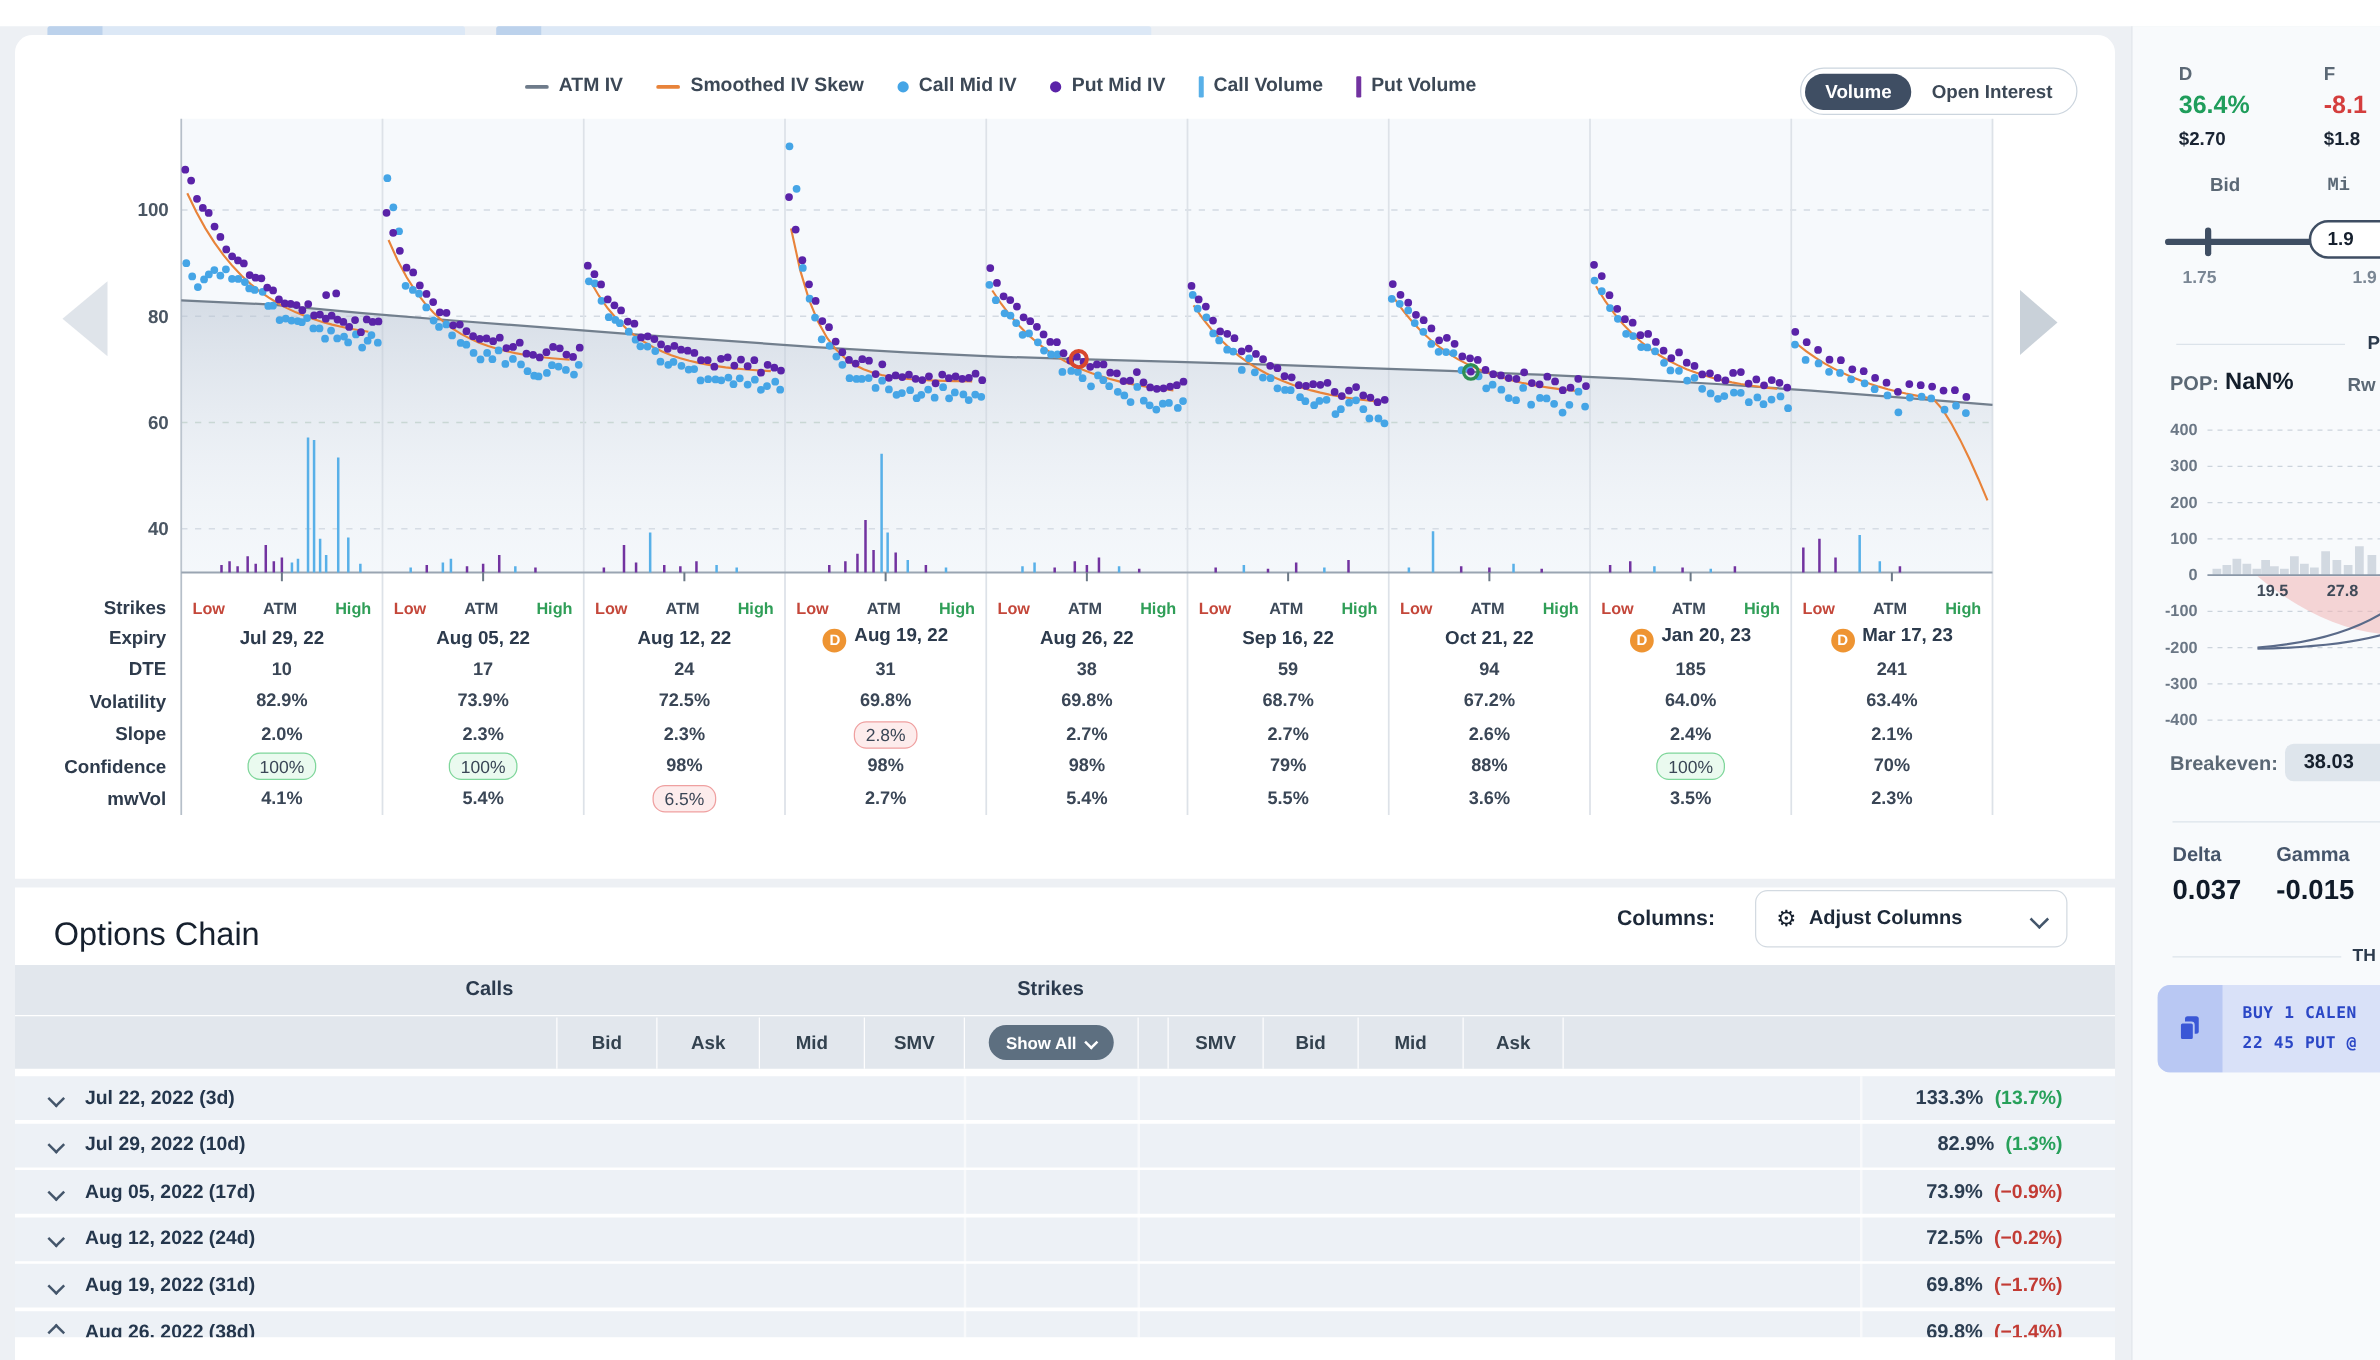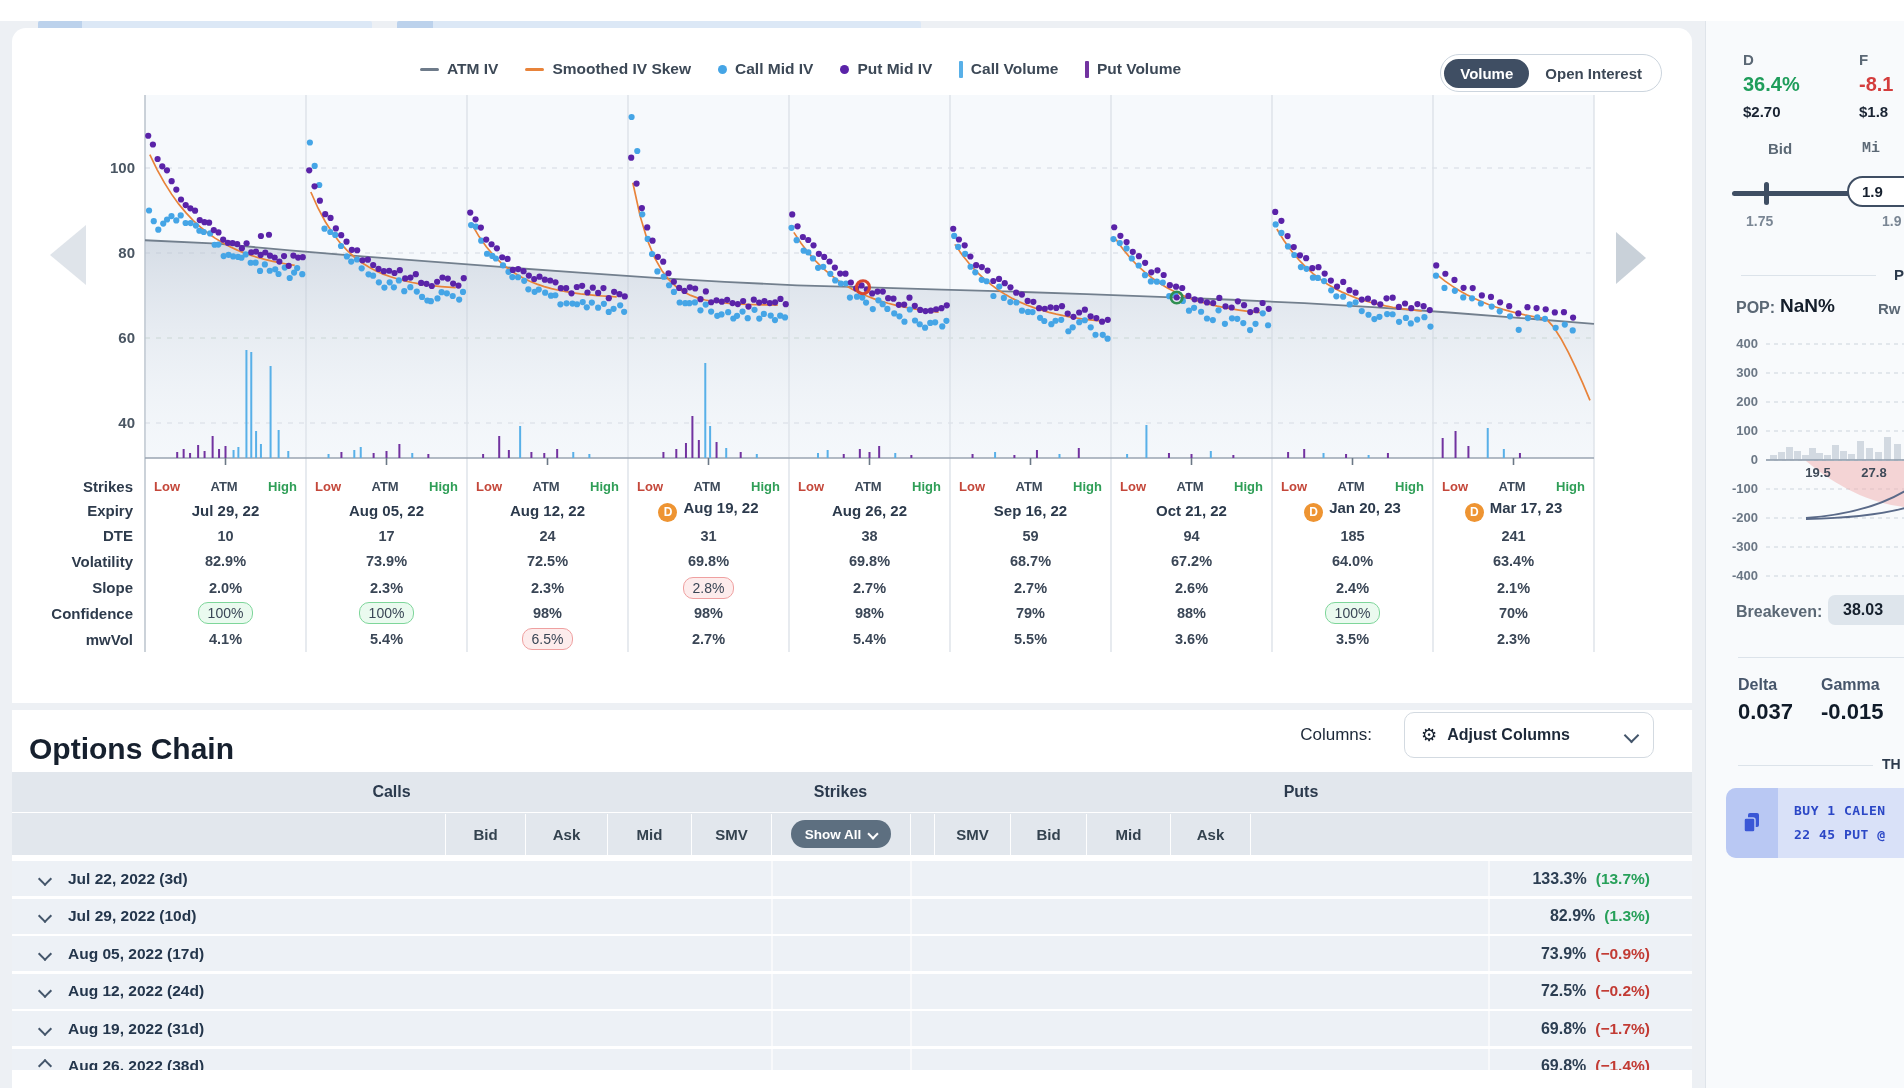--- a/index.html
+++ b/index.html
@@ -34,22 +34,22 @@
   .strikes-cell{display:flex;justify-content:space-between;padding:0 9px;font-size:13px;font-weight:700;}
   .lab-low{color:#c4473a;} .lab-atm{color:#3d4a5a;} .lab-high{color:#2f9e57;}
   .exp-date{font-weight:700;font-size:15px;color:#2c3a4c;}
   .d-badge{display:inline-block;width:19px;height:19px;border-radius:50%;background:#ee9432;color:#fff;
            font-size:12px;font-weight:700;line-height:19px;text-align:center;margin-right:6px;vertical-align:-3px;}
   .badge{display:inline-block;padding:0 9px;line-height:20px;border-radius:10px;font-size:14px;font-weight:400;}
   .b-green{background:#eafaef;border:1.5px solid #7ed69a;}
   .b-red{background:#fdecec;border:1.5px solid #efa0a0;}
   
   .chain-card{left:12px;top:710px;width:1680px;height:378px;background:#ffffff;overflow:hidden;}
-  .chain-title{position:absolute;left:17px;top:22px;font-size:30px;font-weight:700;color:#16202e;}
-  .columns-label{position:absolute;right:320px;top:15px;font-size:17px;font-weight:400;color:#1c2838;}
+  .chain-title{position:absolute;left:31px;top:22px;font-size:26px;font-weight:400;color:#16202e;}
+  .columns-label{position:absolute;right:320px;top:15px;font-size:17px;font-weight:700;color:#1c2838;}
   .adjust-btn{position:absolute;right:38px;top:2px;width:250px;height:46px;background:#fff;border:1.5px solid #d3dae1;
               border-radius:10px;display:flex;align-items:center;gap:10px;padding:0 16px;box-sizing:border-box;cursor:pointer;}
   .adjust-btn .gear{font-size:18px;color:#16202e;}
   .adjust-btn .txt{font-size:16px;font-weight:700;color:#1c2838;flex:1;}
   .chev{display:inline-block;width:9px;height:9px;border-right:2.5px solid #44566b;border-bottom:2.5px solid #44566b;transform:rotate(45deg);}
   .chev.up{transform:rotate(-135deg);}
   .chev.white{border-color:#fff;width:6px;height:6px;border-width:2px;}
   .chain-header{position:absolute;left:0;top:62px;width:1680px;height:83px;background:#e2e7ed;}
   .grp-row{position:absolute;left:0;top:0;width:1680px;height:40px;display:flex;align-items:center;border-bottom:1.5px solid #fff;}
   .grp-calls{width:759px;text-align:center;} .grp-strikes{width:139px;text-align:center;} .grp-puts{flex:1;text-align:center;}
@@ -901,21 +901,20 @@
   <div class="adjust-btn">
     <span class="gear">⚙</span>
     <span class="txt">Adjust Columns</span>
     <span class="chev"></span>
   </div>
 
   <div class="chain-header">
     <div class="grp-row">
       <div class="grp grp-calls">Calls</div>
       <div class="grp grp-strikes">Strikes</div>
-      <div class="grp grp-puts">Puts</div>
     </div>
     <div class="sub-row" id="sub-row">
         <div class="sub-cell" style="width: 433px; border-left: none;"></div>
         <div class="sub-cell" style="width: 80px;">Bid</div>
         <div class="sub-cell" style="width: 82px;">Ask</div>
         <div class="sub-cell" style="width: 84px;">Mid</div>
         <div class="sub-cell" style="width: 80px;">SMV</div>
         <div class="sub-cell" style="width: 139px;">
           <div class="showall">
             <span>Show All</span>

